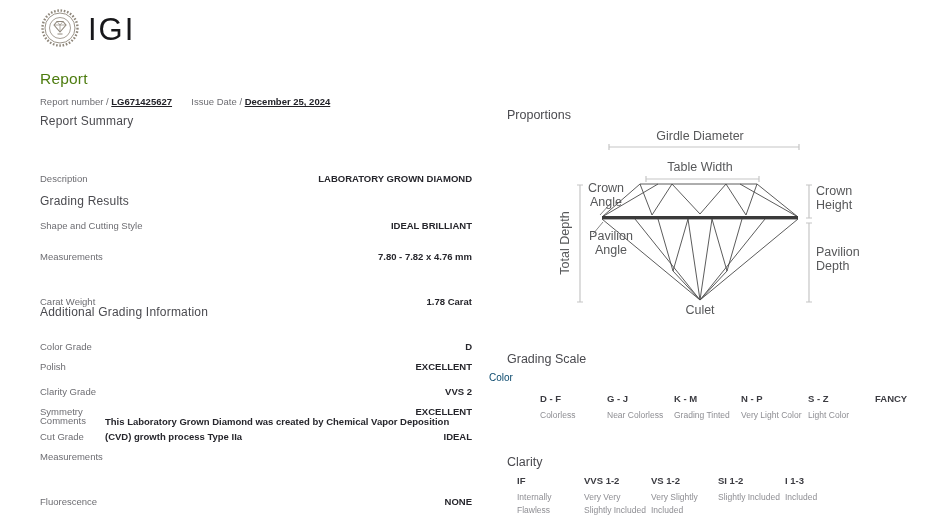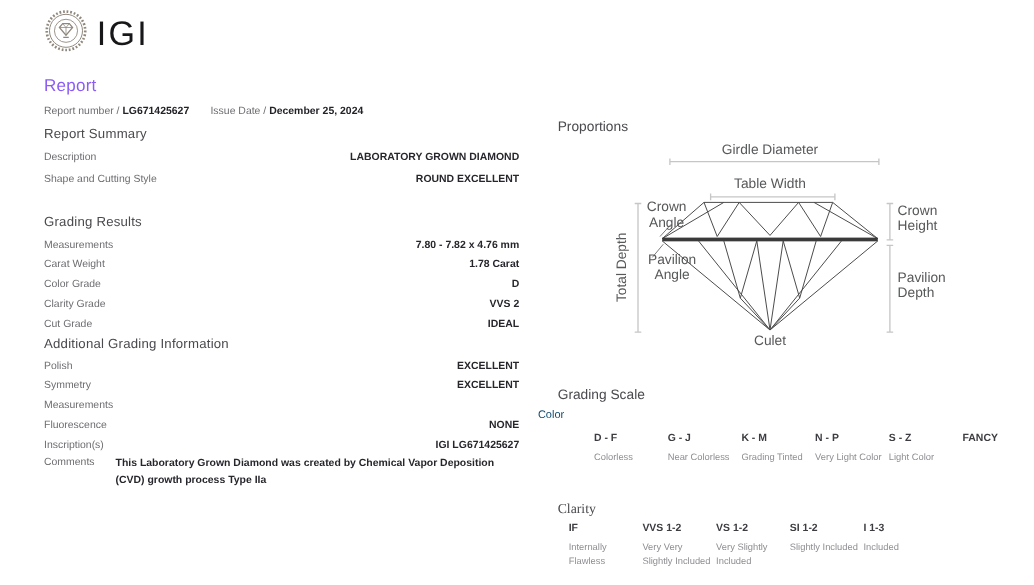--- a/index.html
+++ b/index.html
@@ -6,26 +6,26 @@
   html,body { width:940px; height:532px; background:#ffffff; overflow:hidden;
               font-family:"Liberation Sans", sans-serif; }
   .abs { position:absolute; }
 
   
   #brand { left:40px; top:8px; display:flex; align-items:center; gap:8px; }
   #brand .wordmark { font-size:31px; font-weight:normal; letter-spacing:2px; color:#17171a; }
 
   
   .left { left:40px; width:432px; }
-  .page-title { top:70px; font-size:15.5px; color:#8b5cf6; letter-spacing:.2px; }
+  .page-title { top:70px; font-size:15.5px; color:#4d7c0f; letter-spacing:.2px; }
   .meta { top:96px; font-size:9.5px; color:#6d6d72; }
-  .meta b { color:#222228; font-weight:bold; }
+  .meta b { color:#222228; font-weight:bold;text-decoration:underline; }
   .meta .gap { display:inline-block; width:14px; }
   .sec-head { font-size:12px; color:#4a4a4f; letter-spacing:.2px; }
-  .rows .row { display:flex; justify-content:space-between; height:18px; align-items:flex-start; }
+  .rows .row { display:flex; justify-content:space-between; height:18px; align-items:flex-end;margin-top:27px; }
   .lbl { font-size:9.5px; color:#6d6d72; }
   .val { font-size:9.5px; font-weight:bold; color:#26262c; text-align:right; }
   #sum-head { top:114px; } #sum-rows { top:137px; }
   #sum-rows .row { height:20px; }
   #gr-head  { top:194px; } #gr-rows  { top:217px; }
   #ad-head  { top:305px; } #ad-rows  { top:327px; }
   #comments { top:415px; display:flex; }
   #comments .lbl { width:65px; flex:0 0 65px; }
   #comments .val { text-align:left; width:362px; line-height:1.55; }
 
@@ -40,21 +40,21 @@
   #lab-cangle { left:78px;  top:81px; width:56px; text-align:center; }
   #lab-cheight{ left:316px; top:84px; }
   #lab-tdepth { left:20px;  top:136px; width:90px; text-align:center; transform:rotate(-90deg); }
   #lab-pangle { left:82px;  top:129px; width:58px; text-align:center; }
   #lab-pdepth { left:316px; top:145px; }
   #lab-culet  { left:100px; top:203px; width:200px; text-align:center; }
 
   
   #gs-head   { left:507px; top:352px; font-size:12.5px; color:#4a4a4f; }
   #color-head{ left:489px; top:372px; font-size:10px; color:#0c4a6e; }
-  #clar-head { left:507px; top:455px; font-size:12.5px; color:#4a4a4f;font-family:Liberation Serif, serif; }
+  #clar-head { left:507px; top:455px; font-size:12.5px; color:#4a4a4f; }
   .scale { display:flex; }
   #color-scale { left:540px; top:393px; }
   #clar-scale  { left:517px; top:475px; }
   .scale .col { width:67px; }
   .scale .code { font-size:9.5px; font-weight:bold; color:#3c3c42; margin-bottom:5px; }
   .scale .desc { font-size:8.5px; color:#8e8e93; width:62px; line-height:1.5; }
 </style>
 </head>
 <body>
 
@@ -83,21 +83,21 @@
 </div>
 
 <div id="sum-head" class="abs left sec-head">Report Summary</div>
 <div id="sum-rows" class="abs left rows">
   <div class="row">
     <span class="lbl">Description</span>
     <span class="val">LABORATORY GROWN DIAMOND</span>
   </div>
   <div class="row">
     <span class="lbl">Shape and Cutting Style</span>
-    <span class="val">ROUND EXCELLENT</span>
+    <span class="val">IDEAL BRILLIANT</span>
   </div>
 </div>
 
 <div id="gr-head" class="abs left sec-head">Grading Results</div>
 <div id="gr-rows" class="abs left rows">
   <div class="row">
     <span class="lbl">Measurements</span>
     <span class="val">7.80 - 7.82 x 4.76 mm</span>
   </div>
   <div class="row">

